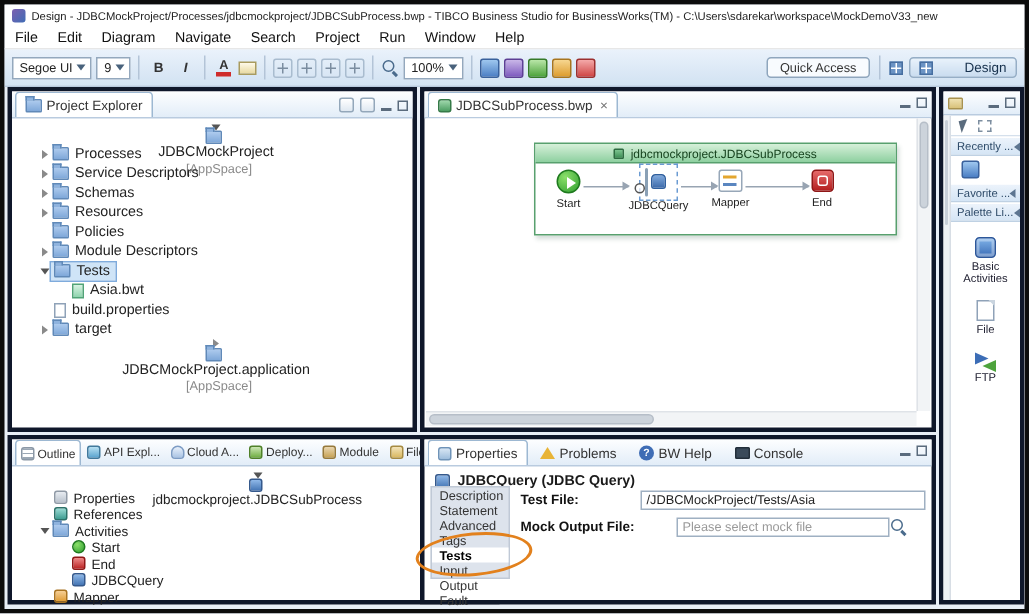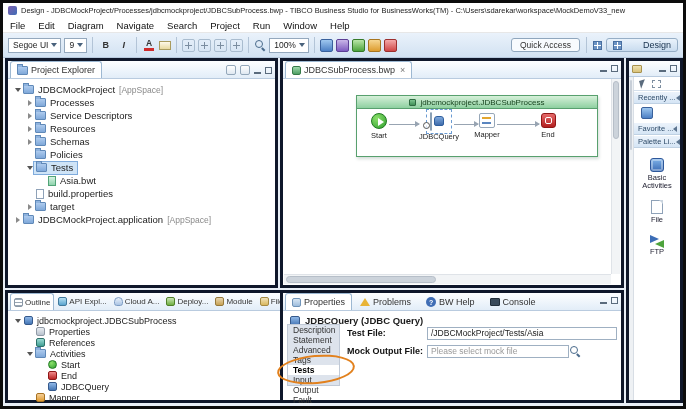--- a/index.html
+++ b/index.html
@@ -51,21 +51,21 @@
   #pe{left:2px;top:55px;width:273px;height:230px;}
   #editor{left:277px;top:55px;width:344px;height:230px;}
   #palette{left:623px;top:55px;width:57px;height:345px;}
   #outline{left:2px;top:287px;width:328px;height:113px;}
   #props{left:277px;top:287px;width:344px;height:113px;overflow:visible;}
 
   
   .tree{padding:4px 0 0 3px;}
   .trow{display:flex;align-items:center;height:13px;font-size:9.5px;color:#222;white-space:nowrap;}
   .trow.sm{height:11px;font-size:9px;}
-  .l0{margin-left:2px;}.l1{margin-left:14px;}.l2{margin-left:26px;}
+  .l0{margin-left:2px;flex-direction:column;}.l1{margin-left:14px;}.l2{margin-left:26px;}
   .exp{width:9px;display:flex;justify-content:center;align-items:center;flex:none;}
   .exp.c::before{content:"";border-left:4px solid #8a8a8a;border-top:3px solid transparent;border-bottom:3px solid transparent;}
   .exp.e::before{content:"";border-top:4px solid #555;border-left:3px solid transparent;border-right:3px solid transparent;}
   .ico{width:11px;height:9px;margin:0 4px 0 1px;flex:none;position:relative;}
   .ico.f{background:linear-gradient(#aecbee,#7fa8d9);border:1px solid #6089b8;border-radius:1px;}
   .ico.f::before{content:"";position:absolute;left:-1px;top:-3px;width:4px;height:2px;background:#8fb3de;border:1px solid #6089b8;border-bottom:none;}
   .ico.doc{width:8px;height:10px;background:#fff;border:1px solid #8fa2b8;margin-left:2px;}
   .ico.doc.t{background:linear-gradient(#d7f2e2,#8fd4ad);border-color:#51a377;}
   .ico.sq{width:9px;height:9px;border-radius:2px;margin-left:2px;}
   .ico.sq.blue{background:linear-gradient(#8fb8e8,#45700 );background:linear-gradient(#8fb8e8,#4576b5);border:1px solid #35598c;}
@@ -142,21 +142,21 @@
   
   .props-head{display:flex;align-items:center;gap:5px;padding:4px 0 2px 7px;font-size:9.5px;font-weight:bold;color:#1a1a1a;}
   .phead-ico{width:10px;height:10px;border-radius:2px;background:linear-gradient(#8fb8e8,#4576b5);border:1px solid #35598c;}
   .side{position:absolute;left:4px;top:31px;bottom:14px;width:53px;background:#dde3ec;border:1px solid #c0c9d6;}
   .srow{height:10px;display:flex;align-items:center;padding-left:5px;font-size:8.5px;color:#333;}
   .srow.on{background:#fff;font-weight:bold;color:#000;}
   .frm{position:absolute;left:64px;top:32px;right:4px;}
   .frow{display:flex;align-items:center;height:16px;margin-bottom:2px;}
   .flabel{width:80px;font-size:9px;font-weight:bold;color:#111;flex:none;}
   .finput{height:13px;border:1px solid #9fb0c2;background:#fff;display:flex;align-items:center;padding:0 3px;font-size:8.5px;color:#222;overflow:hidden;white-space:nowrap;}
-  .w1{width:196px;}.w2{width:142px;}
+  .w1{width:196px;}.w2{width:142px;margin-left:24px;}
   .ph{color:#999;}
   .annot{position:absolute;left:-6px;top:62px;width:78px;height:29px;border:2.5px solid #e2811d;border-radius:50%;transform:rotate(-5deg);z-index:40;pointer-events:none;}
   .warn-ico{width:0;height:0;border-left:5px solid transparent;border-right:5px solid transparent;border-bottom:8px solid #e8b437;}
   .help-ico{width:10px;height:10px;border-radius:50%;background:#3f6db5;color:#fff;font-size:7px;font-weight:bold;display:flex;align-items:center;justify-content:center;}
   .console-ico{width:10px;height:8px;background:#3a4a5a;border:1px solid #222e3a;border-radius:1px;}
   .proptab-ico{width:9px;height:9px;background:linear-gradient(#d8e6f4,#9ebddc);border:1px solid #6f93b8;border-radius:2px;}
 </style>
 </head>
 <body>
 
@@ -252,31 +252,36 @@
         <span>Processes</span>
       </div>
       <div class="trow l1">
         <span class="exp c"></span>
             <span class="ico f"></span>
         <span>Service Descriptors</span>
       </div>
       <div class="trow l1">
         <span class="exp c"></span>
             <span class="ico f"></span>
+        <span>Schemas</span>
+      </div>
+      <div class="trow l1">
+        <span class="exp c"></span>
+            <span class="ico f"></span>
         <span>Resources</span>
       </div>
       <div class="trow l1">
-        <span class="exp c"></span>
-            <span class="ico f"></span>
-        <span>Schemas</span>
-      </div>
-      <div class="trow l1">
         <span class="exp"></span>
             <span class="ico f"></span>
         <span>Policies</span>
+      </div>
+      <div class="trow l1">
+        <span class="exp c"></span>
+            <span class="ico f"></span>
+        <span>Module Descriptors</span>
       </div>
       <div class="trow l1">
         <span class="exp e"></span>
         <span class="selwrap">
               <span class="ico f"></span>
               <span>Tests</span>
             </span>
       </div>
       <div class="trow l2">
         <span class="exp"></span>

